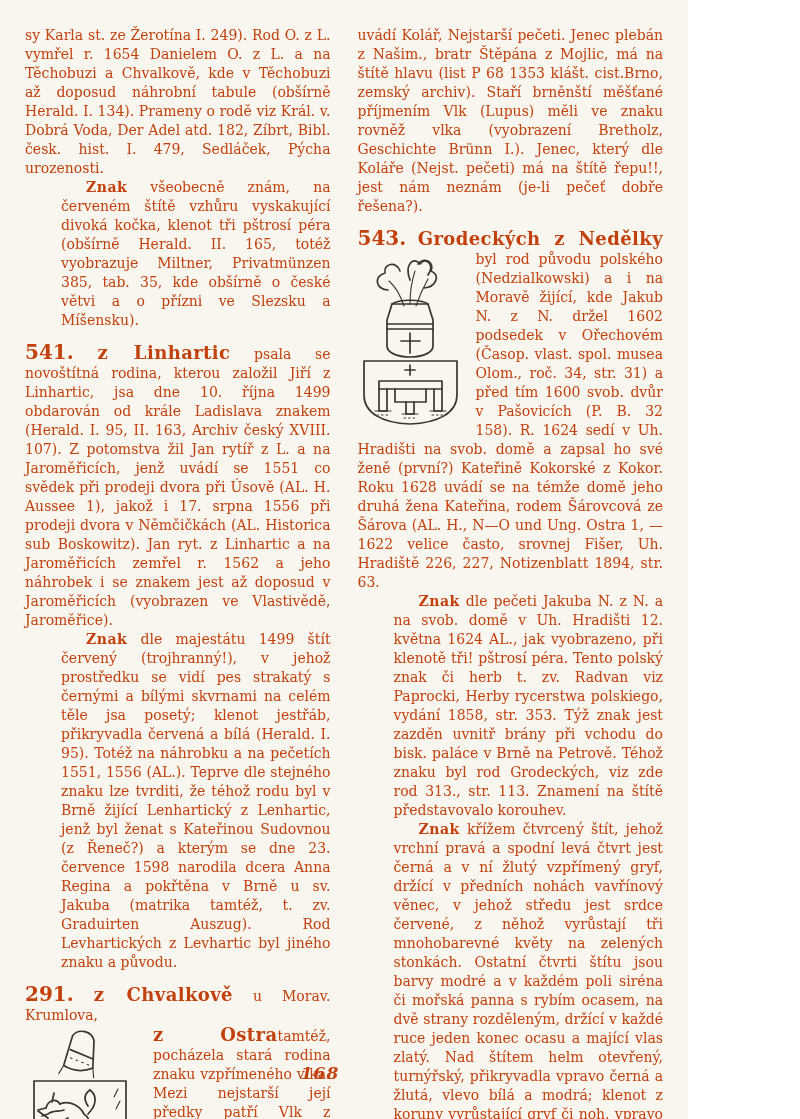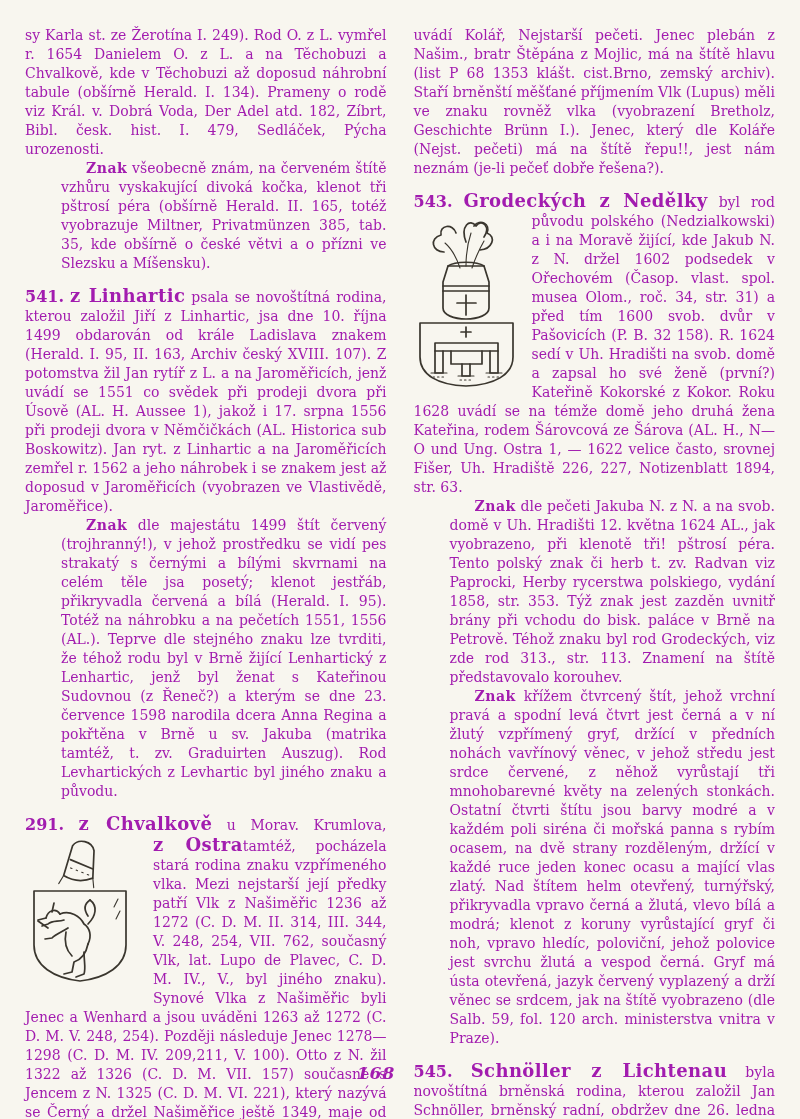--- a/index.html
+++ b/index.html
@@ -1,29 +1,29 @@
 <!DOCTYPE html>
 <html lang="cs"><head>
 <meta charset="utf-8">
 <style>
   html,body{margin:0;padding:0;}
   body{width:800px;height:1119px;}
   .page{
-    position:relative;width:800px;height:1119px;overflow:hidden;
+    position:relative;width:688px;height:1119px;overflow:hidden;
     background:#f8f6ef;
     font-family:"DejaVu Serif","Liberation Serif",serif;
-    color:#a21caf;
+    color:#c2410c;
   }
   .cols{position:absolute;top:26px;left:25px;right:25px;display:flex;gap:27px;}
   .col{flex:1 1 0;min-width:0;font-size:14px;line-height:19px;text-align:justify;}
   p{margin:0;}
   .gap-top{margin-top:13px;}
   .indent{text-indent:25px;margin-left:36px;}
   .znak-label{font-weight:bold;letter-spacing:0.5px;}
-  .sec-num{font-weight:bold;font-size:16px;}
+  .sec-num{font-weight:bold;font-size:20px;}
   .sec-name{font-weight:bold;font-size:18px;letter-spacing:0.4px;white-space:nowrap;}
   .arms1{float:left;margin:4px 16px 3px 0;}
   .arms2{float:left;margin:4px 12px 3px 0;}
   .footer{
     position:absolute;left:12px;right:60px;top:1063px;text-align:center;
     font-style:italic;font-weight:bold;font-size:17px;letter-spacing:1px;
   }
   svg .ln{stroke:#3a362e;fill:none;stroke-width:1.7;stroke-linecap:round;stroke-linejoin:round;}
   svg .thin{stroke:#3a362e;fill:none;stroke-width:1.1;stroke-linecap:round;}
 </style>

